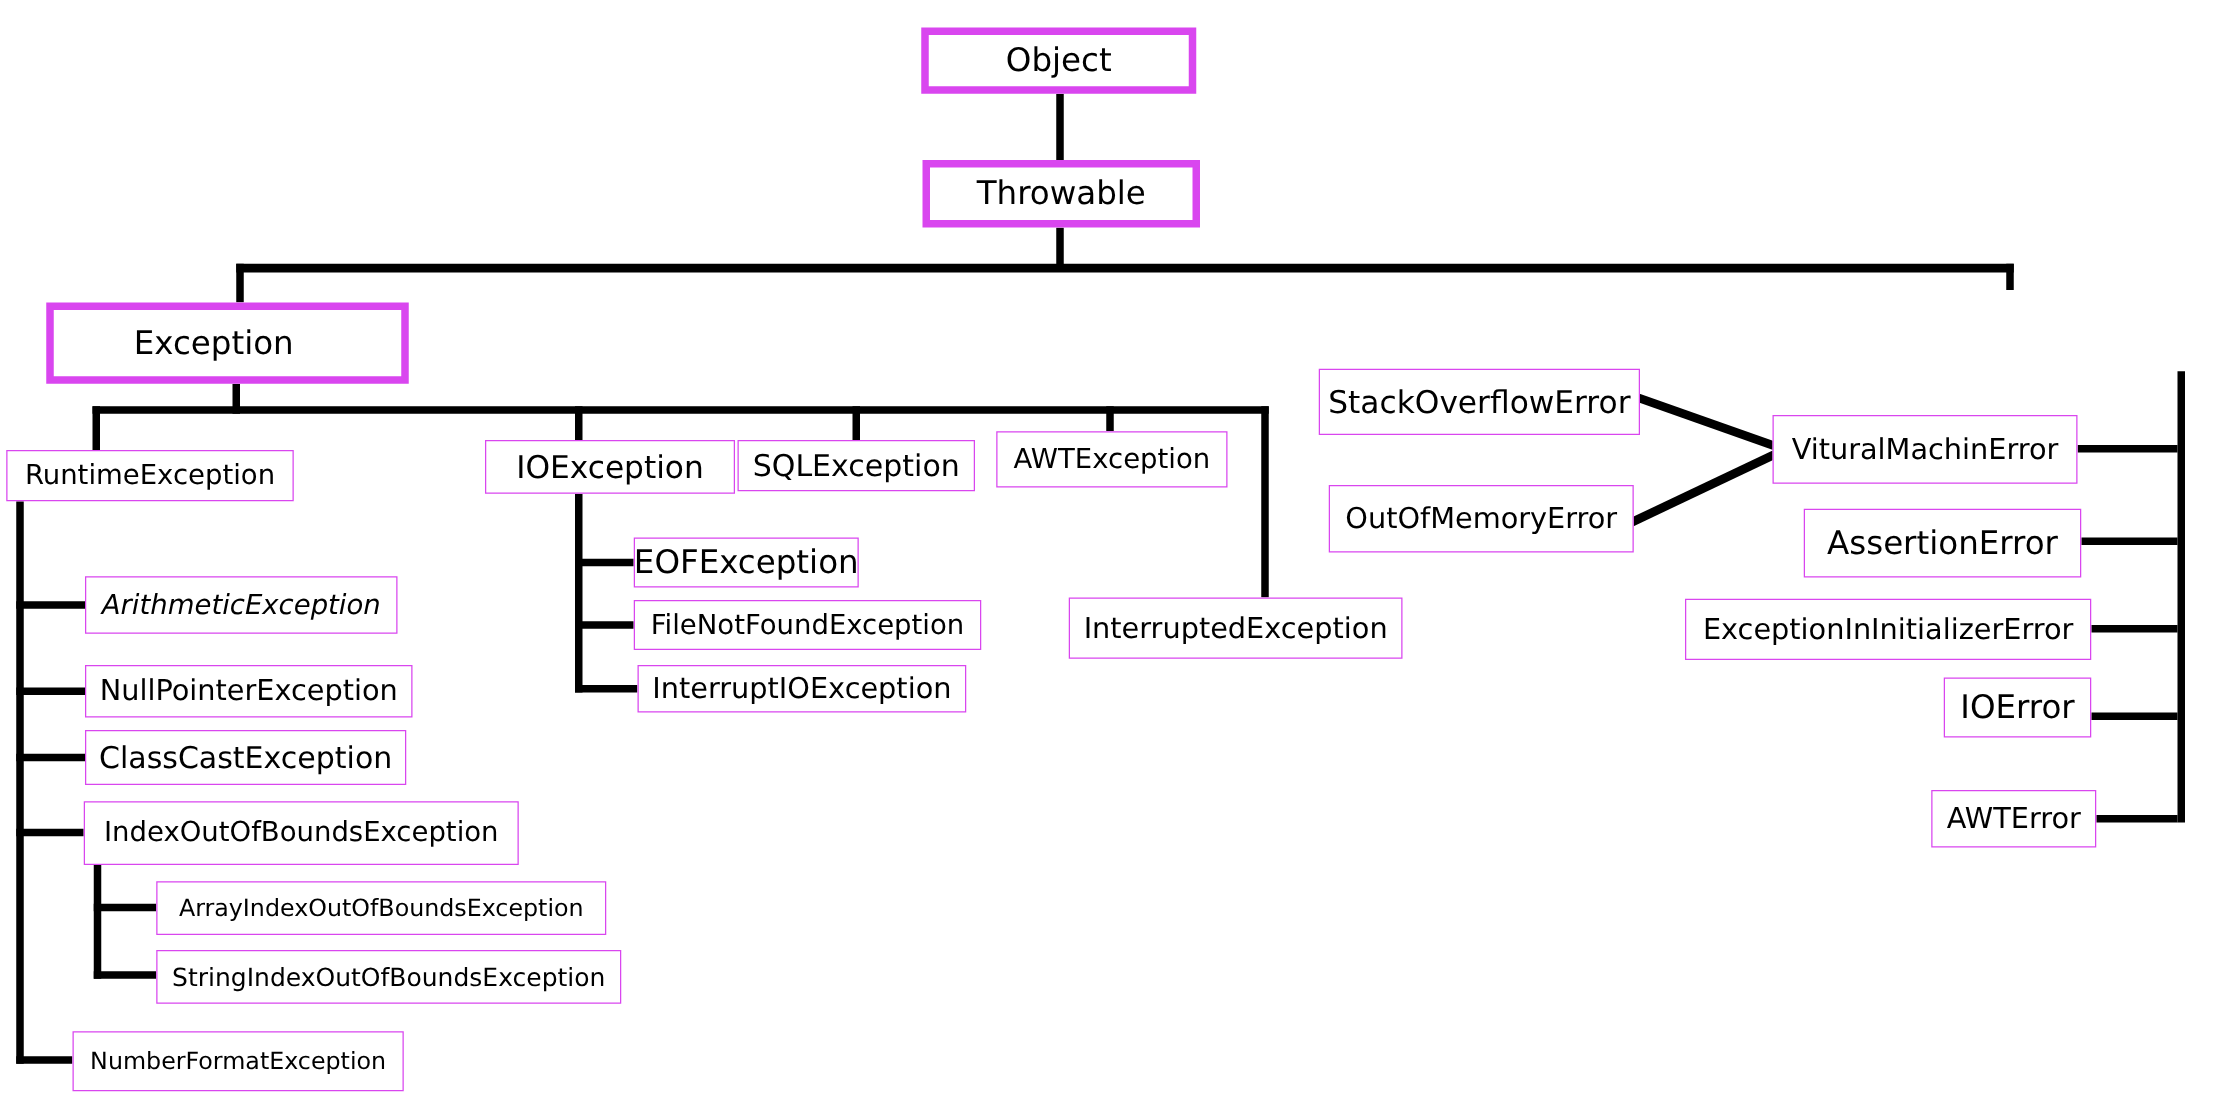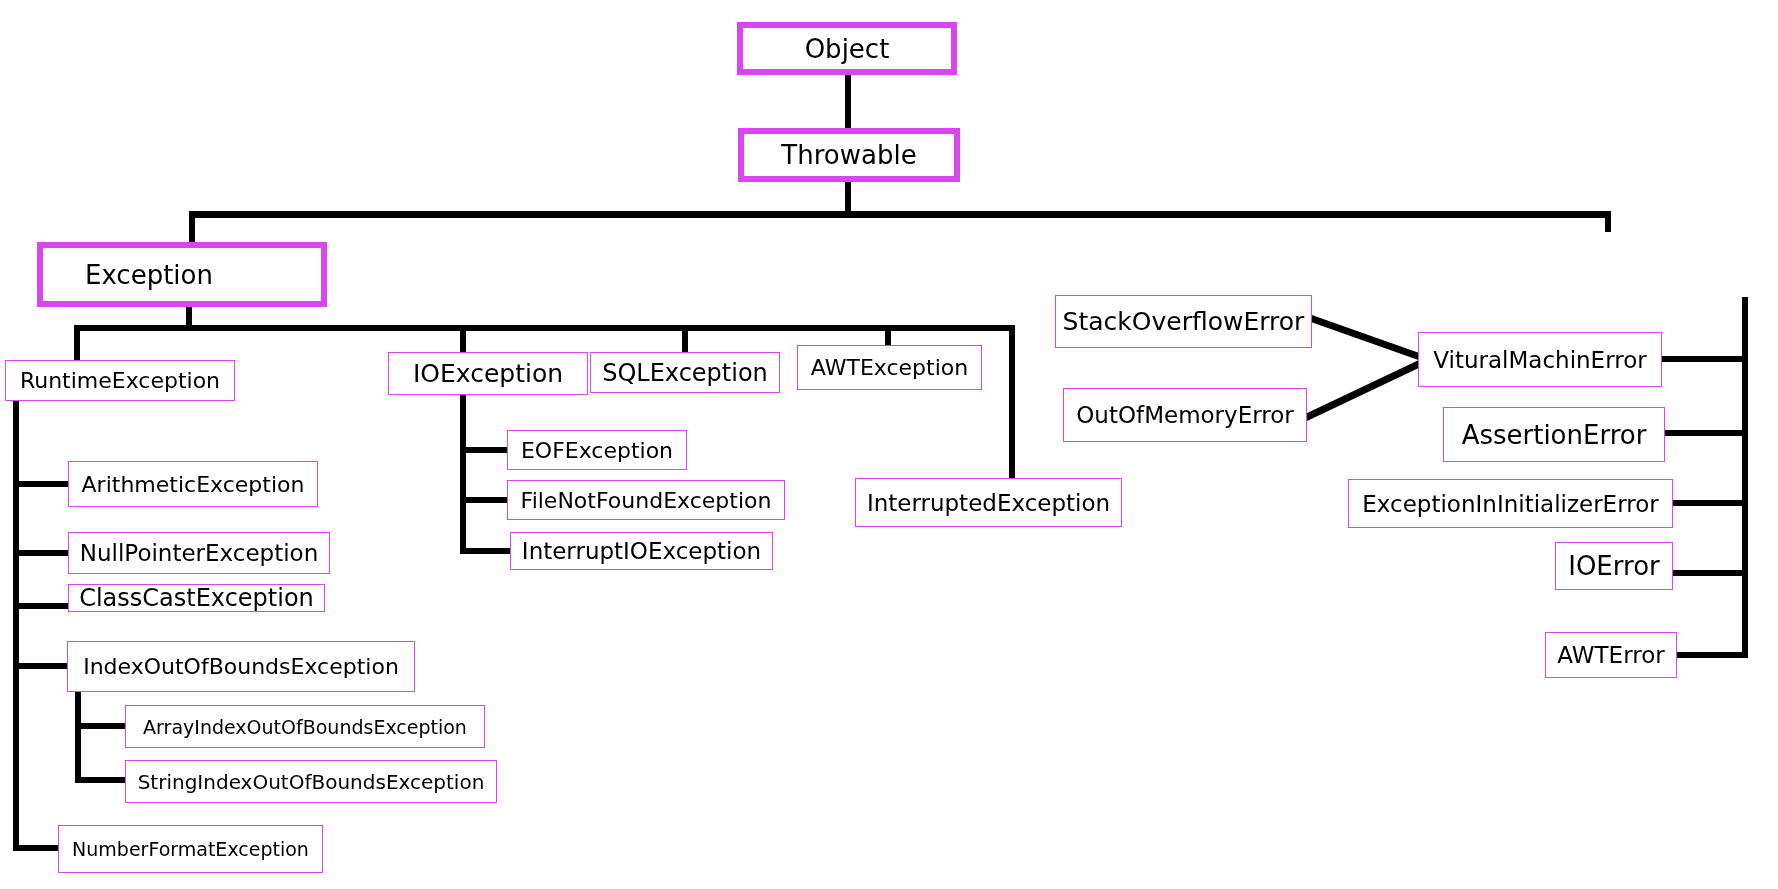--- a/index.html
+++ b/index.html
@@ -24,21 +24,21 @@
     display: flex;
     align-items: center;
     justify-content: center;
     font-size: 26px;
     white-space: nowrap;
     z-index: 2;
   }
   .box.thick { border-width: 6px; }
   .box.left {
     justify-content: flex-start;
-    padding-left: 42px;
+    padding-left: 64px;
   }
   .lbl { display: inline-block; }
   .line {
     position: absolute;
     background: #000000;
     z-index: 1;
   }
   #diagonals {
     position: absolute;
     left: 0; top: 0;
@@ -114,43 +114,43 @@
       <span class="lbl" style="font-size: 24px;">SQLException</span>
     </div>
   <div class="box" style="left:797px;top:345px;width:185px;height:45px">
       <span class="lbl" style="font-size: 22px;">AWTException</span>
     </div>
   <div class="box" style="left:855px;top:478px;width:267px;height:49px">
       <span class="lbl" style="font-size: 23px;">InterruptedException</span>
     </div>
 
   <div class="box" style="left:68px;top:461px;width:250px;height:46px">
-      <span class="lbl" style="font-size: 22px;">ArithmeticException</span>
+      <span class="lbl" style="font-size: 22px; font-style: italic;">ArithmeticException</span>
     </div>
   <div class="box" style="left:68px;top:532px;width:262px;height:42px">
       <span class="lbl" style="font-size: 23px;">NullPointerException</span>
     </div>
-  <div class="box" style="left:68px;top:584px;width:257px;height:28px">
+  <div class="box" style="left:68px;top:584px;width:257px;height:44px">
       <span class="lbl" style="font-size: 24px;">ClassCastException</span>
     </div>
   <div class="box" style="left:67px;top:641px;width:348px;height:51px">
       <span class="lbl" style="font-size: 22px;">IndexOutOfBoundsException</span>
     </div>
   <div class="box" style="left:125px;top:705px;width:360px;height:43px">
       <span class="lbl" style="font-size: 19px;">ArrayIndexOutOfBoundsException</span>
     </div>
   <div class="box" style="left:125px;top:760px;width:372px;height:43px">
       <span class="lbl" style="font-size: 20px;">StringIndexOutOfBoundsException</span>
     </div>
   <div class="box" style="left:58px;top:825px;width:265px;height:48px">
       <span class="lbl" style="font-size: 19px;">NumberFormatException</span>
     </div>
 
   <div class="box" style="left:507px;top:430px;width:180px;height:40px">
-      <span class="lbl" style="font-size: 22px;">EOFException</span>
+      <span class="lbl" style="font-size: 26px;">EOFException</span>
     </div>
   <div class="box" style="left:507px;top:480px;width:278px;height:40px">
       <span class="lbl" style="font-size: 22px;">FileNotFoundException</span>
     </div>
   <div class="box" style="left:510px;top:532px;width:263px;height:38px">
       <span class="lbl" style="font-size: 23px;">InterruptIOException</span>
     </div>
 
   <div class="box" style="left:1055px;top:295px;width:257px;height:53px">
       <span class="lbl" style="font-size: 25px;">StackOverflowError</span>

